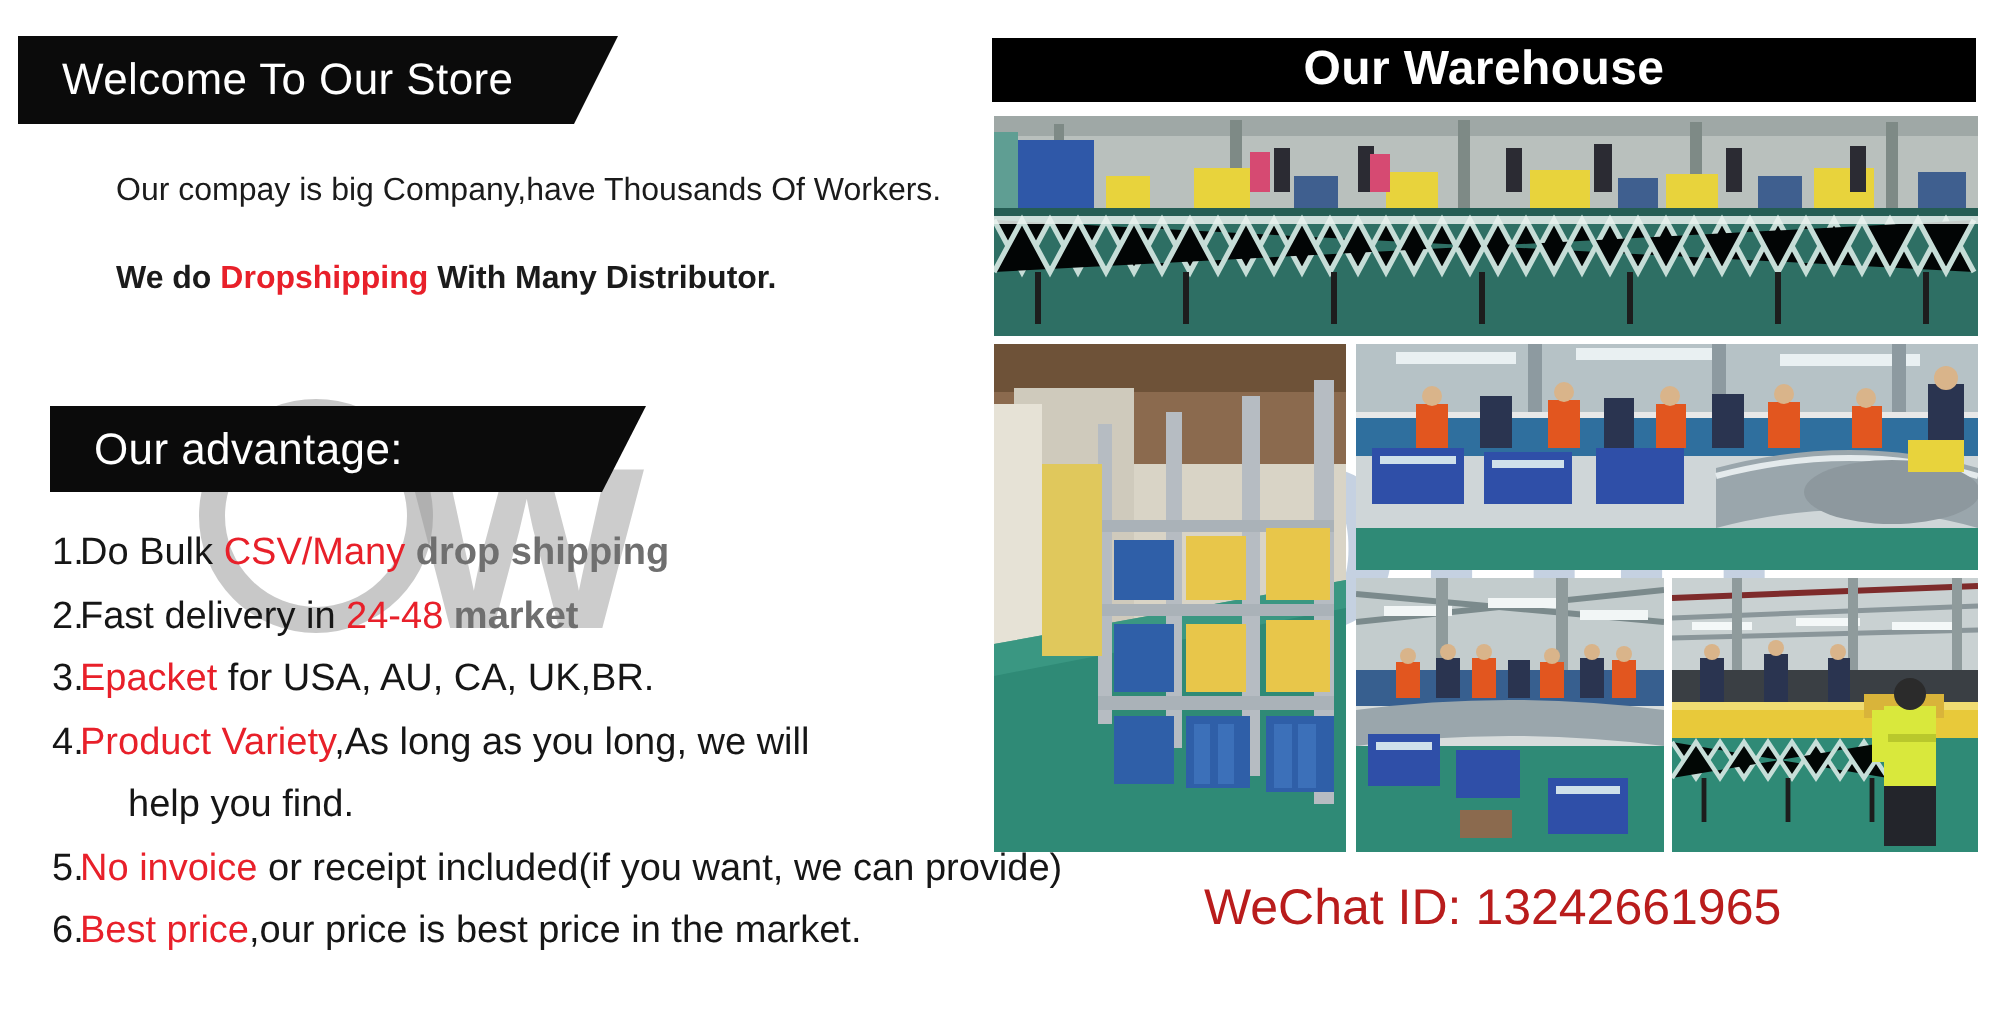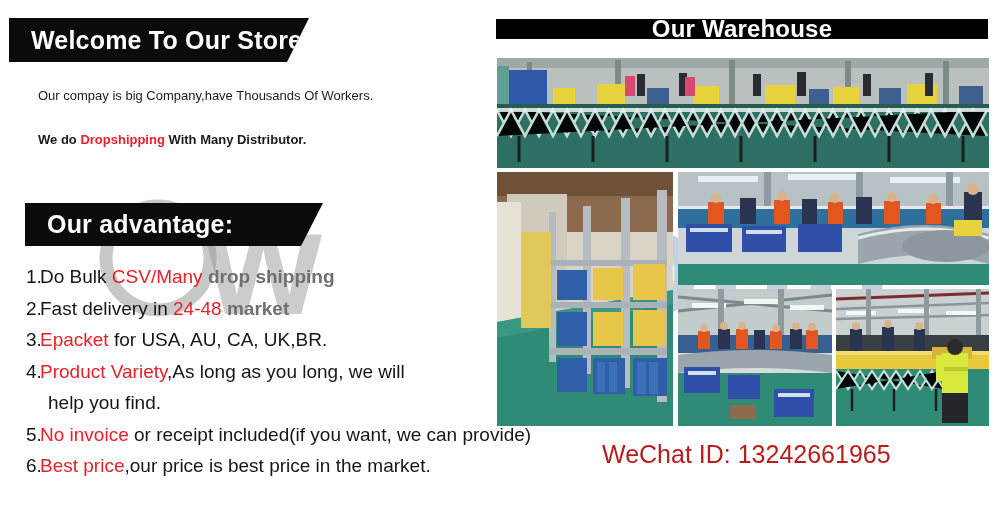--- a/index.html
+++ b/index.html
@@ -45,22 +45,22 @@
     display: flex;
     align-items: center;
     box-sizing: border-box;
     z-index: 4;
   }
   
   .banner.slant {
     clip-path: polygon(0 0, 100% 0, calc(100% - 22px) 100%, 0 100%);
   }
   .banner-label {
-    font-size: 25px;
-    font-weight: 700;
+    font-size: 22px;
+    font-weight: 400;
     letter-spacing: 0.2px;
     white-space: nowrap;
   }
 
   #welcome-banner {
     left: 9px;
     top: 18px;
     width: 300px;
     height: 44px;
     padding-left: 22px;
@@ -74,25 +74,26 @@
     padding-left: 22px;
   }
 
   .intro-block {
     position: absolute;
     left: 0;
     top: 80px;
     width: 492px;
   }
   .intro-line {
-    font-size: 13px;
+    font-size: 16px;
     line-height: 32px;
     padding-left: 38px;
     color: #1b1b1b;
     white-space: nowrap;
+    margin-left: 20px;
   }
   .intro-line.wrap { white-space: normal; padding-right: 4px; }
   .intro-line.gap { margin-top: 12px; font-weight: bold; }
 
   .advantage-wrap {
     position: absolute;
     left: 0;
     top: 203px;
     width: 600px;
   }
@@ -109,42 +110,42 @@
     line-height: 31.5px;
     padding-left: 26px;
     color: #161616;
     white-space: nowrap;
   }
   .adv-num { width: 14px; flex: 0 0 auto; }
   .adv-text { flex: 1 1 auto; }
   .adv-cont {
     font-size: 19px;
     line-height: 31.5px;
-    padding-left: 48px;
+    padding-left: 64px;
     color: #161616;
   }
   .red { color: #e8202a; }
   .dim { color: #6f6f6f; font-weight: bold; }
 
   
   .right-col {
     position: absolute;
     left: 492px;
     top: 0;
     width: 508px;
     height: 516px;
     z-index: 3;
   }
 
   #warehouse-banner {
     position: absolute;
     left: 4px;
     top: 19px;
     width: 492px;
-    height: 20px;
+    height: 32px;
     background: #000000;
     display: flex;
     align-items: center;
     justify-content: center;
   }
   #warehouse-banner .banner-label {
     font-size: 24px;
     font-weight: bold;
     color: #ffffff;
   }

